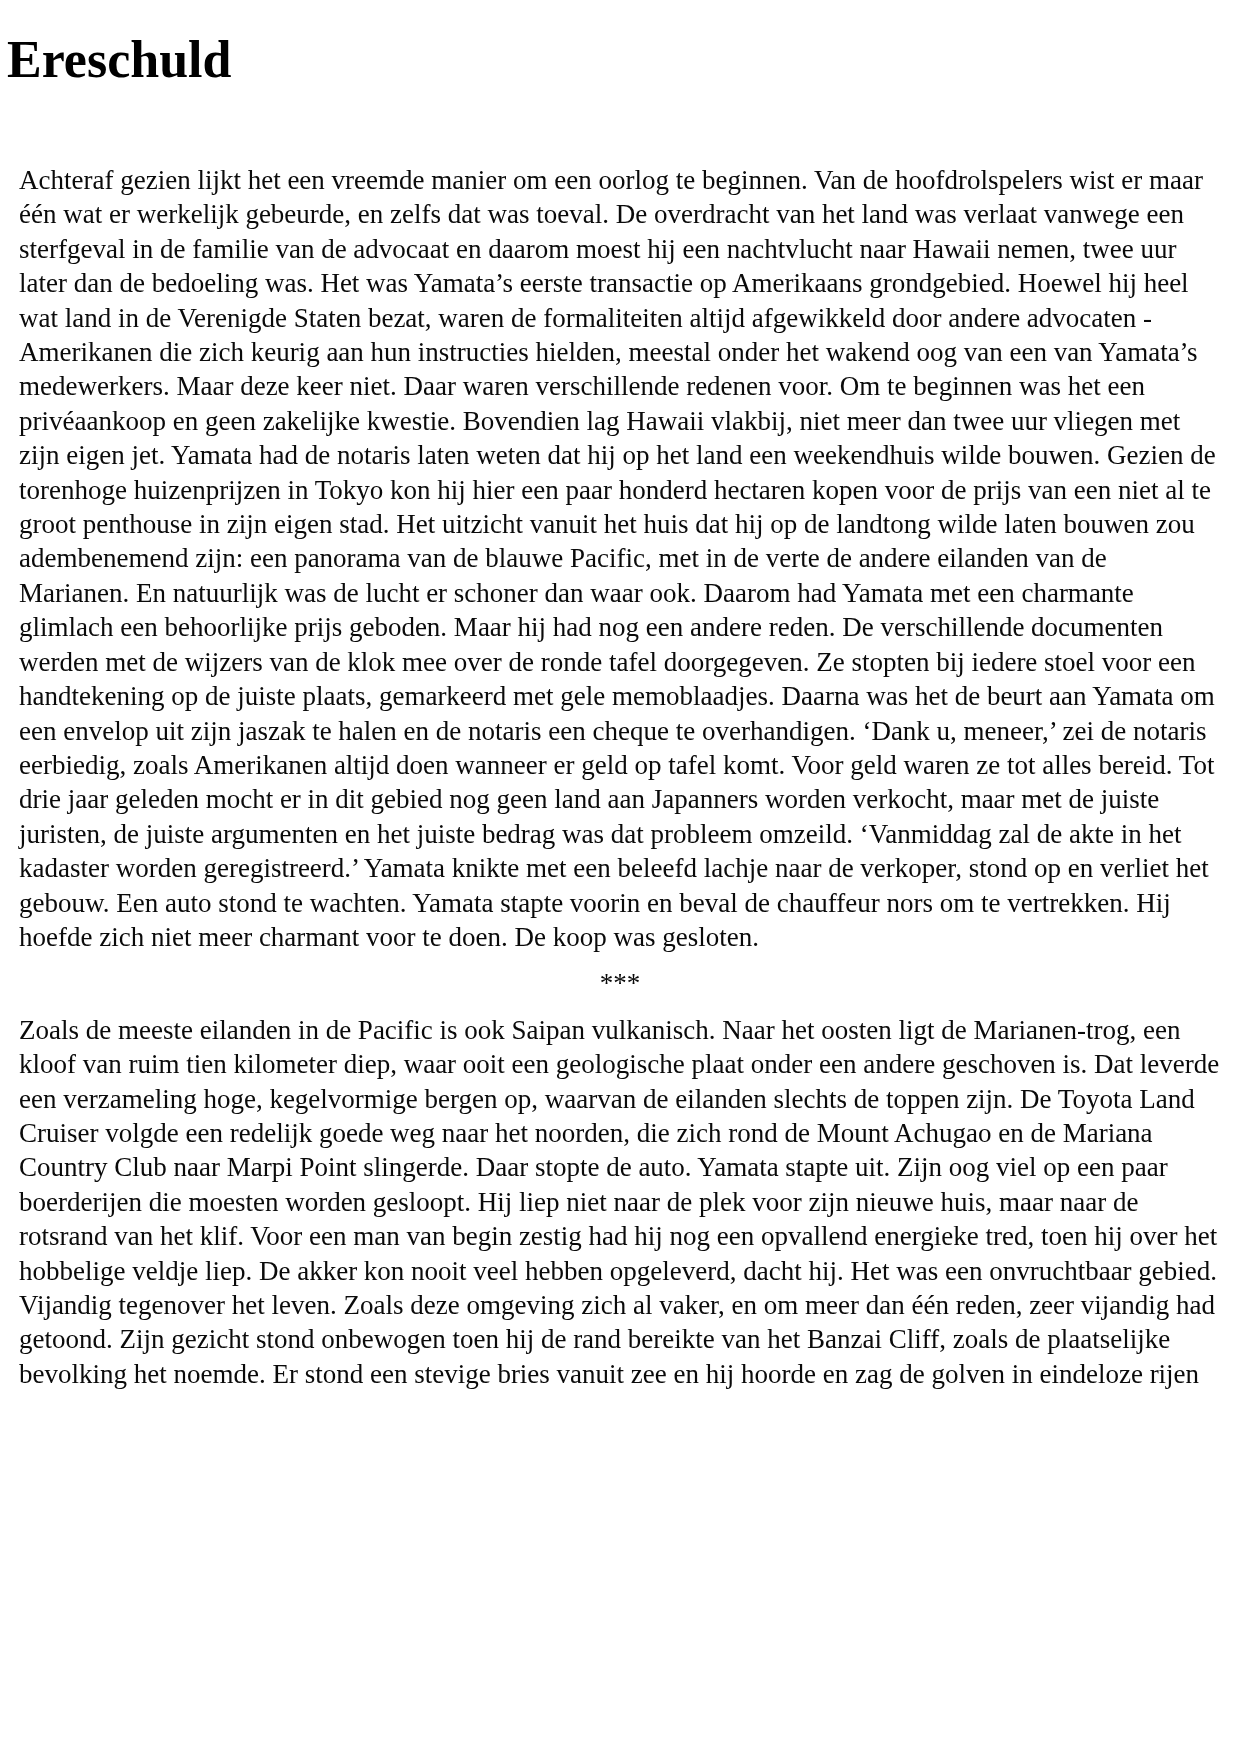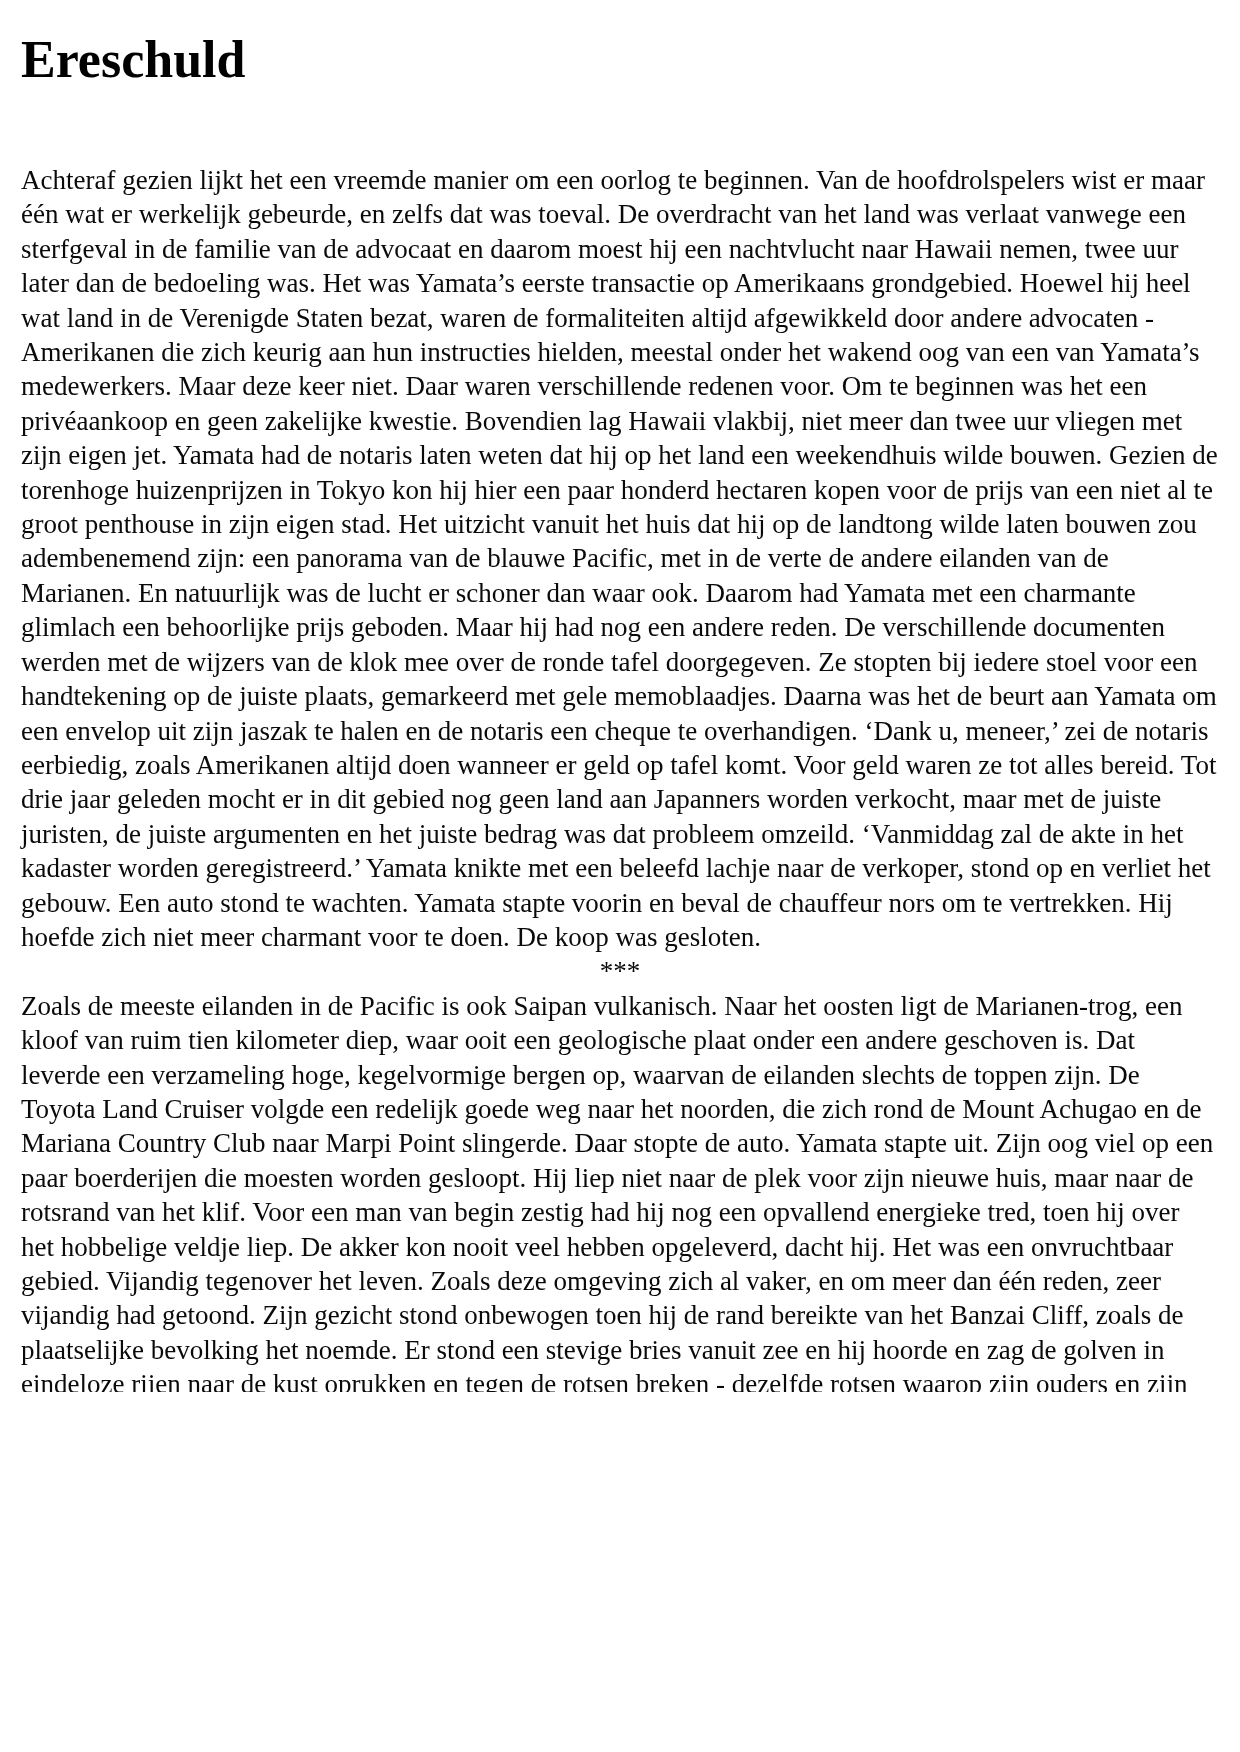--- a/index.html
+++ b/index.html
@@ -11,21 +11,21 @@
     width: 1240px;
     height: 1752px;
     overflow: hidden;
     color: #0a0a0a;
     font-family: "Liberation Serif", "DejaVu Serif", serif;
   }
   .page {
     box-sizing: border-box;
     width: 1240px;
     height: 1392px;
-    padding: 0 21px;
+    padding: 0 7px;
     overflow: hidden;
     font-family: Liberation Serif, serif;
   }
   h1.book-title {
     font-size: 52px;
     line-height: 60px;
     font-weight: bold;
     margin: 30px 0 0 0;
     letter-spacing: 0;
     color: #000000;
@@ -38,21 +38,21 @@
     color: #000000;
   }
   .content {
     margin-top: 73px;
     font-size: 27px;
     line-height: 34.4px;
     text-align: left;
     color: #0a0a0a;
   }
   .content p {
-    margin: 0;
+    margin: 12px;
     padding: 0;
   }
   .section-break {
     text-align: center;
     font-size: 27px;
     line-height: 34.4px;
     margin: 0;
   }
 </style>
 </head>

